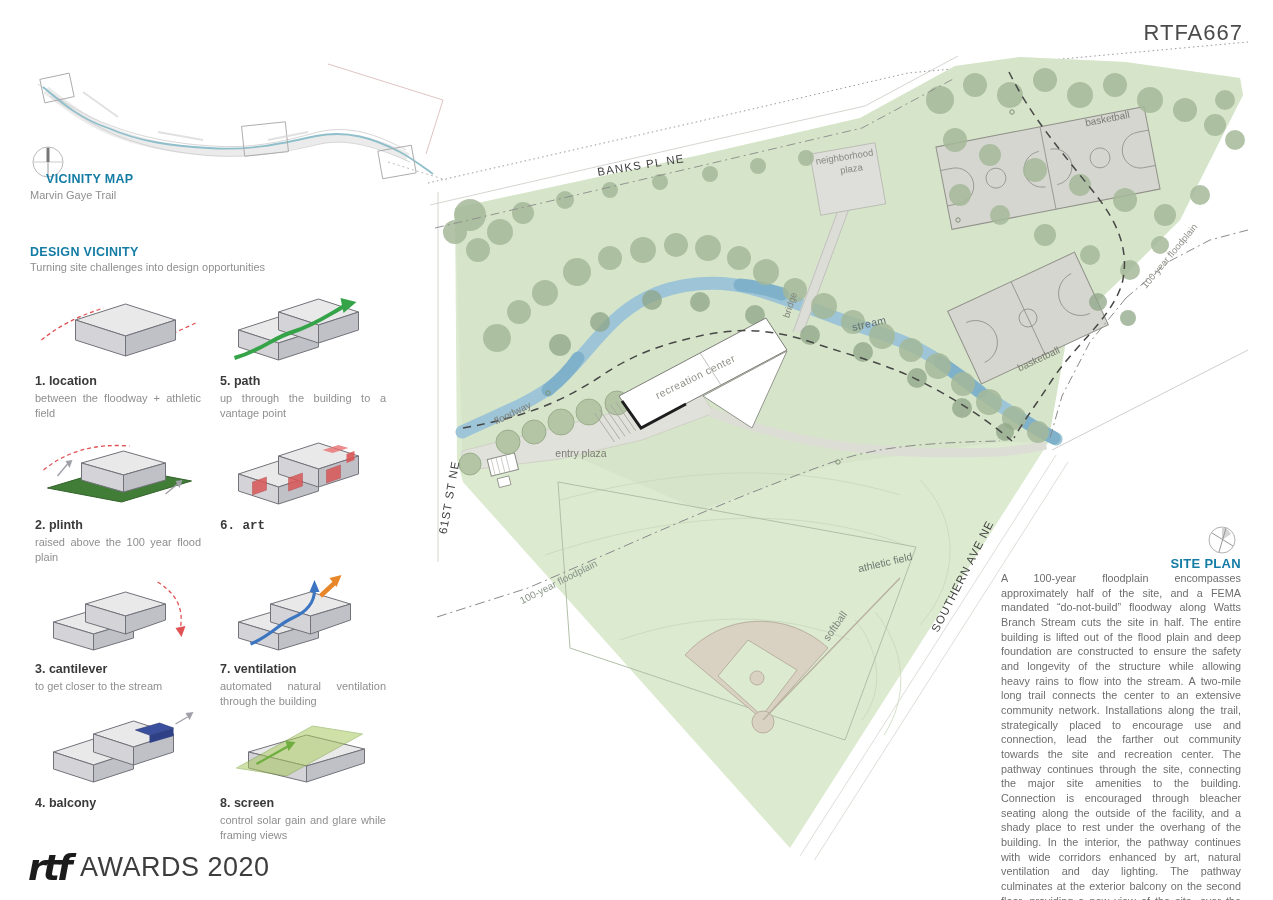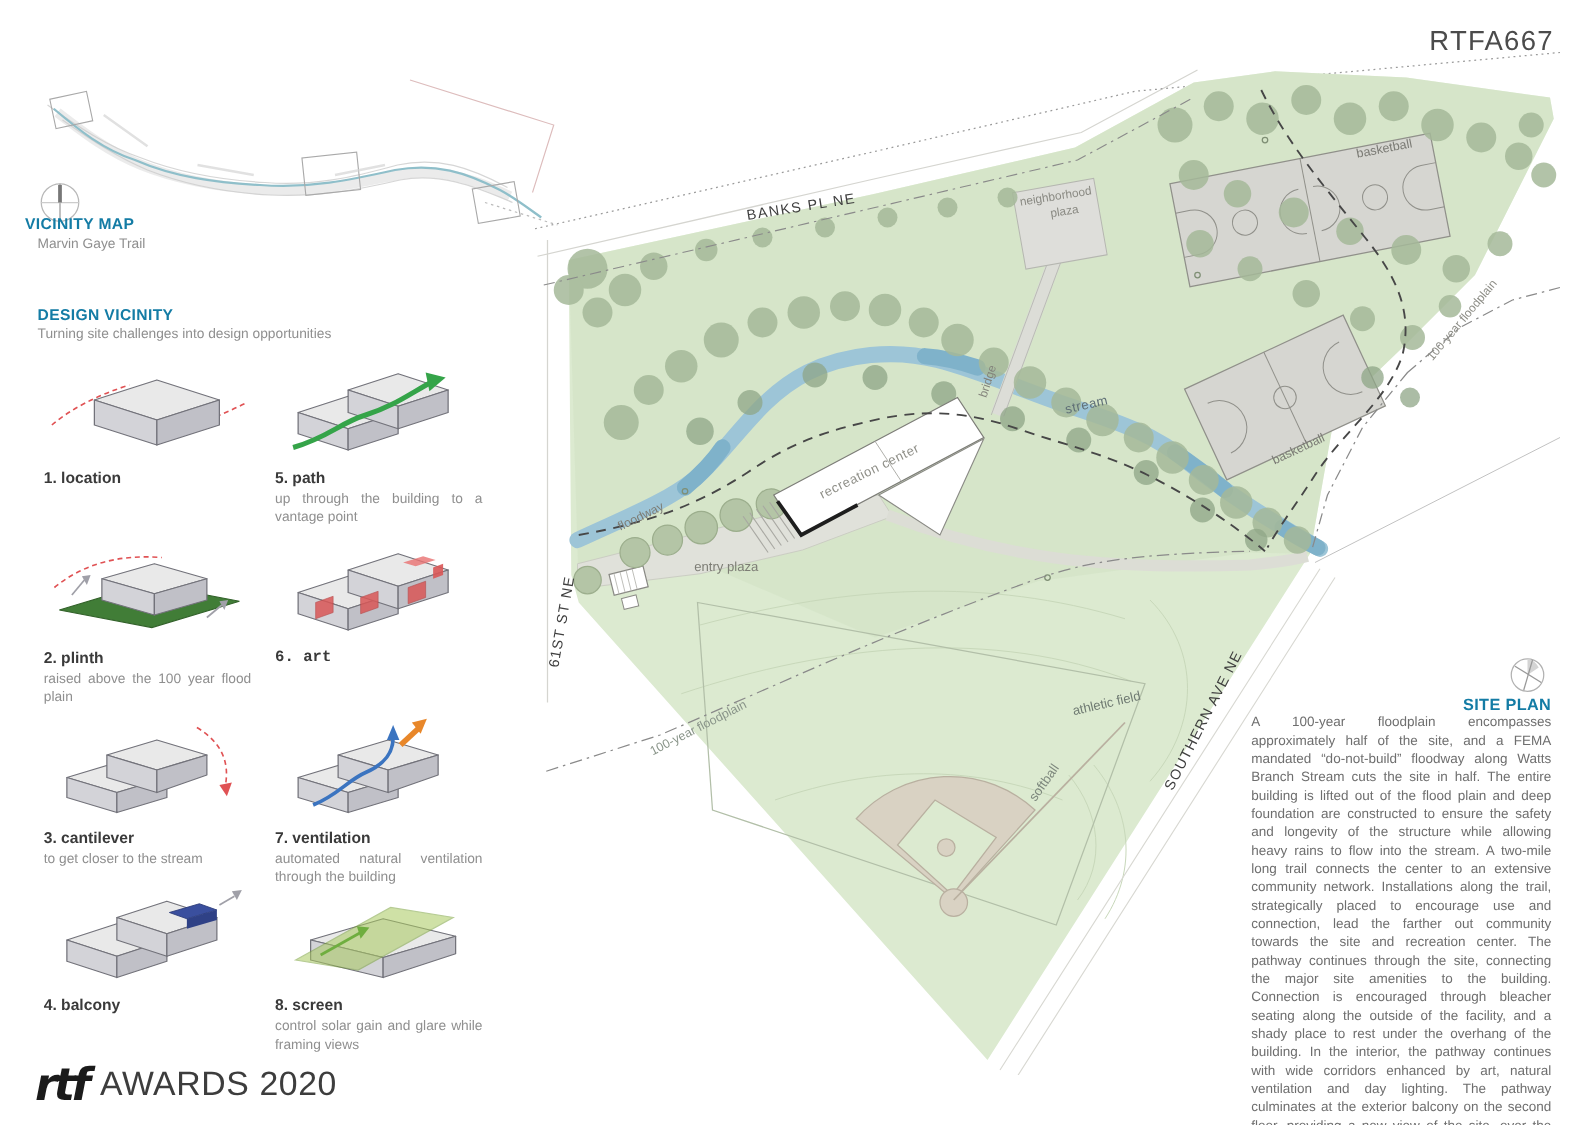--- a/index.html
+++ b/index.html
@@ -40,35 +40,36 @@
   <path d="M55,30 L90,55 M130,70 L175,78 M240,78 L280,70" stroke="#d4d4d4" stroke-width="2" fill="none" opacity=".7"></path>
 </svg>
 
 <svg class="abs" style="left:30px;top:144px;" width="36" height="36" viewBox="0 0 36 36">
   <circle cx="18" cy="18" r="15" fill="none" stroke="#b8b8b8" stroke-width="1"></circle>
   <line x1="18" y1="3" x2="18" y2="33" stroke="#9a9a9a" stroke-width="1"></line>
   <line x1="3" y1="18" x2="33" y2="18" stroke="#cccccc" stroke-width="1"></line>
   <line x1="18" y1="4" x2="18" y2="18" stroke="#777777" stroke-width="3"></line>
 </svg>
 
-<div class="abs teal-h" style="left:20px;top:172px;">VICINITY MAP</div>
+<div class="abs teal-h" style="left:46px;top:172px;">VICINITY MAP</div>
 <div class="abs sub" style="left:30px;top:189px;">Marvin Gaye Trail</div>
 
 <div class="abs teal-h" style="left:30px;top:245px;">DESIGN VICINITY</div>
 <div class="abs sub" style="left:30px;top:261px;">Turning site challenges into design opportunities</div>
 
 <div class="step" style="left:35px;top:286px;">
   <svg width="170" height="82" viewBox="0 0 165 82">
     <path class="rd" d="M4,54 Q28,34 66,22"></path>
     <path class="rd" d="M96,62 Q128,52 160,36"></path>
     <path class="t" d="M38,34 L88,18 L138,34 L88,50 Z"></path>
     <path class="l" d="M38,34 L88,50 L88,70 L38,54 Z"></path>
     <path class="r" d="M88,50 L138,34 L138,54 L88,70 Z"></path>
   </svg>
   <div class="step-title">1. location</div>
+  <div class="step-desc">between the floodway + athletic field</div>
 </div>
 
 <div class="step" style="left:220px;top:286px;">
   <svg width="170" height="82" viewBox="0 0 165 82">
     <path class="t" d="M16,44 L56,31 L96,44 L56,57 Z"></path>
     <path class="l" d="M16,44 L56,57 L56,74 L16,61 Z"></path>
     <path class="r" d="M56,57 L96,44 L96,61 L56,74 Z"></path>
     <path class="t" d="M56,26 L96,13 L136,26 L96,39 Z"></path>
     <path class="l" d="M56,26 L96,39 L96,57 L56,44 Z"></path>
     <path class="r" d="M96,39 L136,26 L136,44 L96,57 Z"></path>

